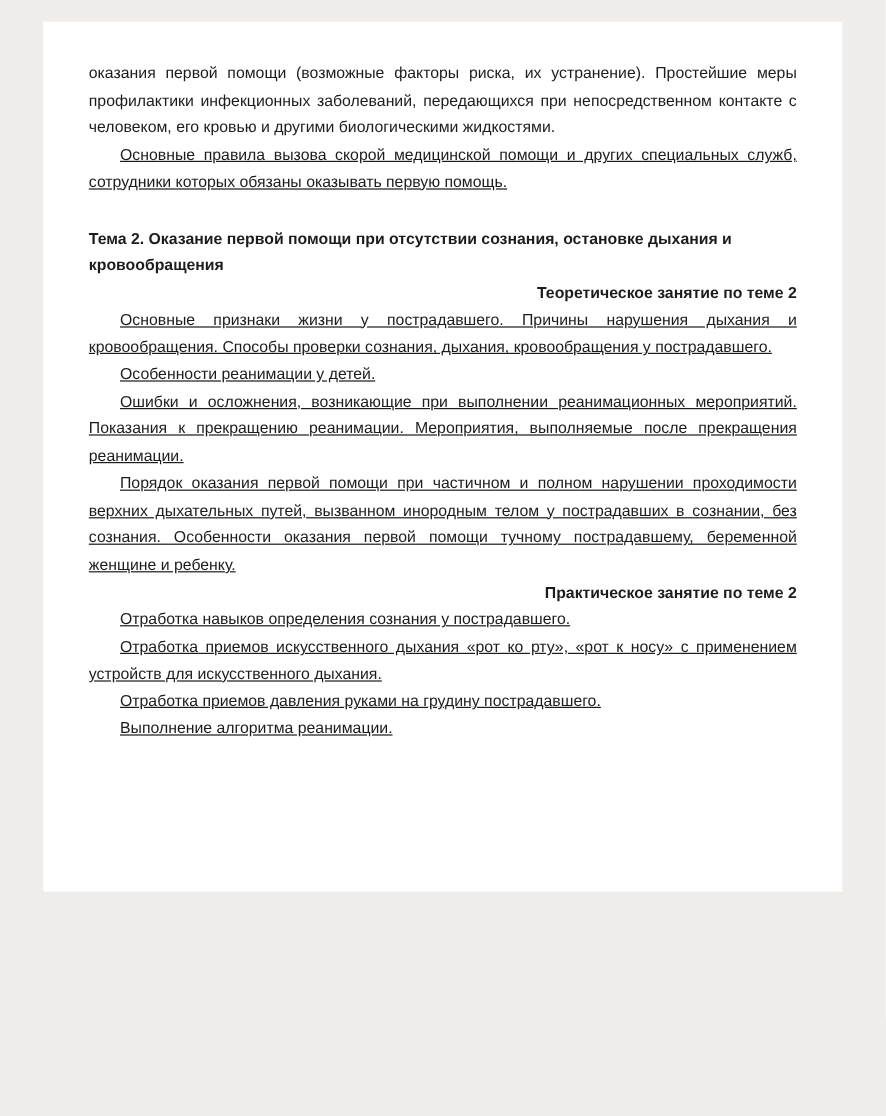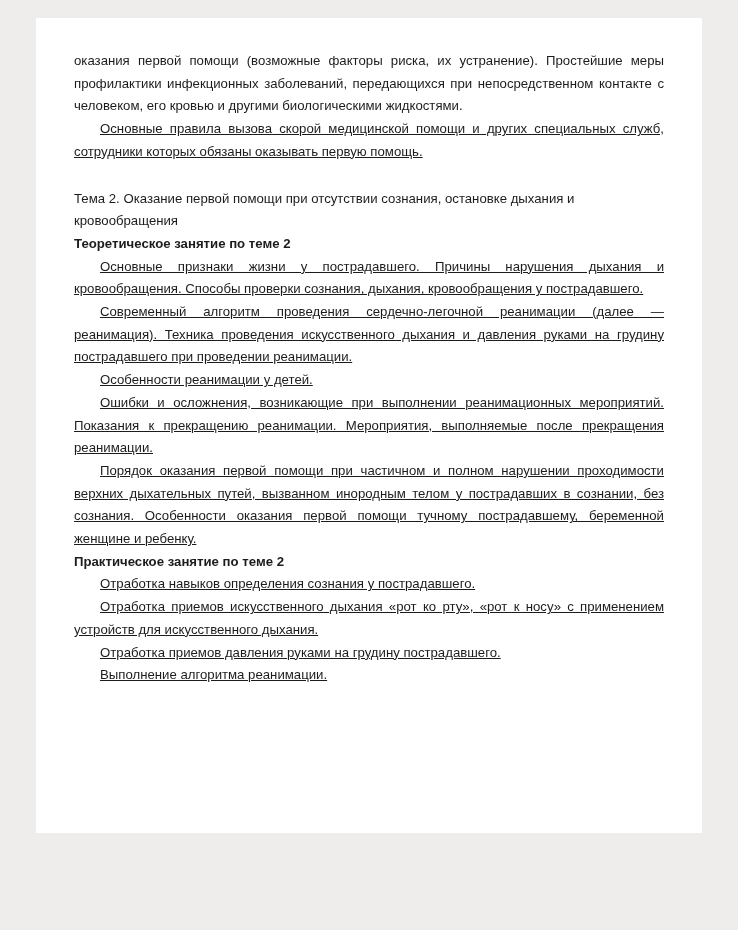--- a/index.html
+++ b/index.html
@@ -10,21 +10,21 @@
     width: 738px;
     height: 930px;
     background: #efedeb;
     font-family: "Liberation Sans", sans-serif;
   }
   .page {
     position: absolute;
     left: 36px;
     top: 18px;
     width: 666px;
-    height: 815px;
+    height: 725px;
     background: #ffffff;
     box-sizing: border-box;
     padding: 32px 38px 20px 38px;
     overflow: hidden;
   }
   .doc-body {
     font-size: 13.2px;
     line-height: 1.72;
     color: #1c1c1c;
     text-align: justify;
@@ -33,44 +33,43 @@
     margin: 0;
   }
   .para-indent {
     text-indent: 26px;
     text-decoration: underline;
   }
   .para-plain {
     text-indent: 0;
   }
   .heading {
-    font-weight: normal;
+    font-weight: bold;
     text-indent: 0;
     text-align: left;
   }
   .subheading {
     font-weight: bold;
     text-indent: 0;
-    text-align: left;
+    text-align: right;
   }
   .gap-before {
     margin-top: 24px;
   }
 </style>
 </head>
 <body>
 
 <div class="page">
   <div class="doc-body" id="doc-body">
       <p class="para-plain">оказания первой помощи (возможные факторы риска, их устранение). Простейшие меры профилактики инфекционных заболеваний, передающихся при непосредственном контакте с человеком, его кровью и другими биологическими жидкостями.</p>
       <p class="para-indent">Основные правила вызова скорой медицинской помощи и других специальных служб, сотрудники которых обязаны оказывать первую помощь.</p>
       <p class="heading gap-before">Тема 2. Оказание первой помощи при отсутствии сознания, остановке дыхания и кровообращения</p>
       <p class="subheading">Теоретическое занятие по теме 2</p>
       <p class="para-indent">Основные признаки жизни у пострадавшего. Причины нарушения дыхания и кровообращения. Способы проверки сознания, дыхания, кровообращения у пострадавшего.</p>
-      <p class="para-indent">Современный алгоритм проведения сердечно-легочной реанимации (далее — реанимация). Техника проведения искусственного дыхания и давления руками на грудину пострадавшего при проведении реанимации.</p>
       <p class="para-indent">Особенности реанимации у детей.</p>
       <p class="para-indent">Ошибки и осложнения, возникающие при выполнении реанимационных мероприятий. Показания к прекращению реанимации. Мероприятия, выполняемые после прекращения реанимации.</p>
       <p class="para-indent">Порядок оказания первой помощи при частичном и полном нарушении проходимости верхних дыхательных путей, вызванном инородным телом у пострадавших в сознании, без сознания. Особенности оказания первой помощи тучному пострадавшему, беременной женщине и ребенку.</p>
       <p class="subheading">Практическое занятие по теме 2</p>
       <p class="para-indent">Отработка навыков определения сознания у пострадавшего.</p>
       <p class="para-indent">Отработка приемов искусственного дыхания «рот ко рту», «рот к носу» с применением устройств для искусственного дыхания.</p>
       <p class="para-indent">Отработка приемов давления руками на грудину пострадавшего.</p>
       <p class="para-indent">Выполнение алгоритма реанимации.</p>
     </div>
 </div>

